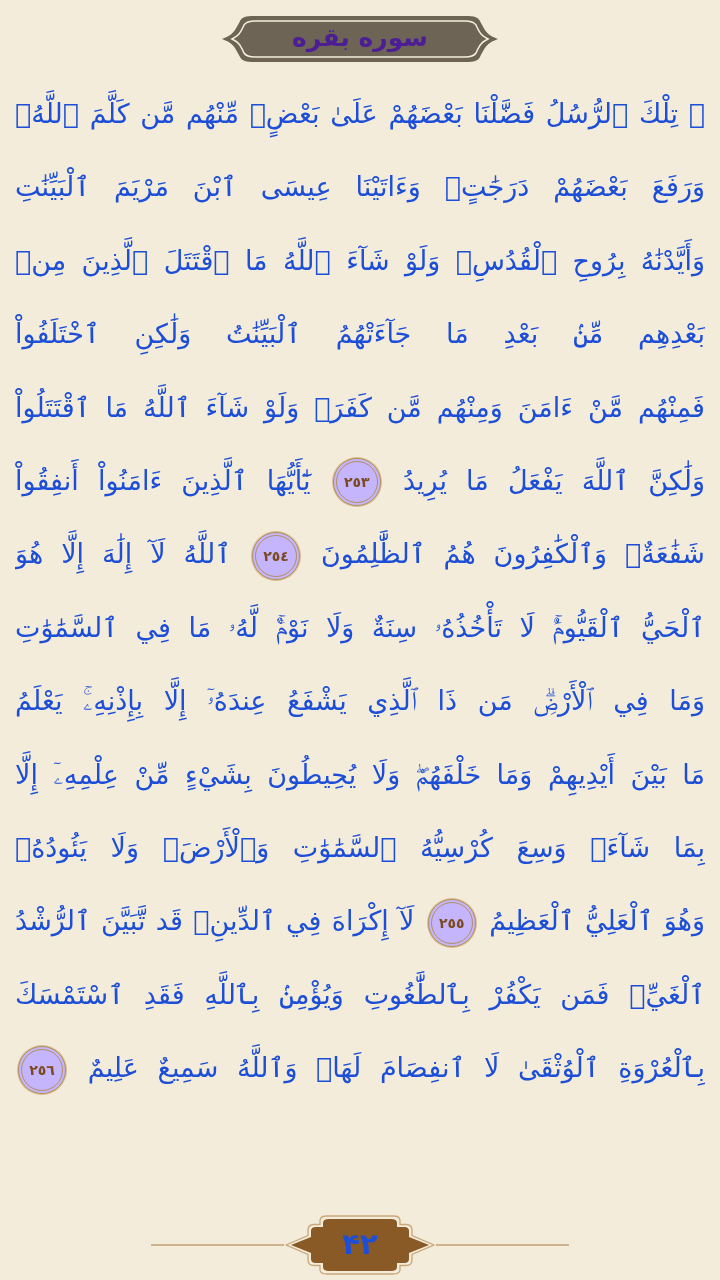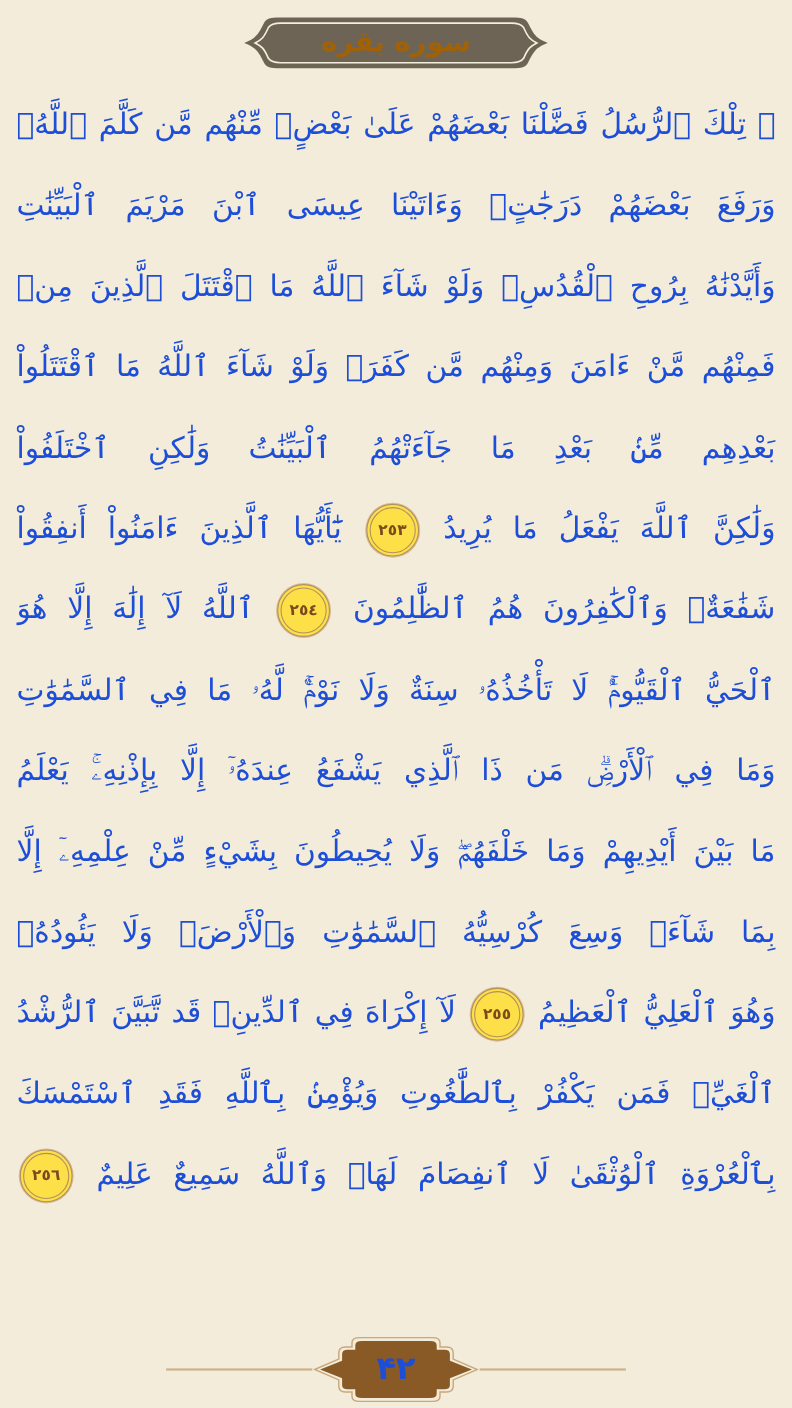--- a/index.html
+++ b/index.html
@@ -13,21 +13,21 @@
 
   
   .surah-badge{
     position:absolute;top:13px;left:50%;transform:translateX(-50%);
     width:282px;height:52px;
   }
   .surah-badge svg{position:absolute;inset:0;display:block;}
   .surah-title{
     position:absolute;inset:0;
     display:flex;align-items:center;justify-content:center;
-    color:#a16207;font-size:25px;font-weight:bold;
+    color:#4c1d95;font-size:25px;font-weight:bold;
     direction:rtl;padding-bottom:3px;text-align:center;
   }
 
   
   .quran{
     position:absolute;top:77px;left:15px;right:15px;height:1102px;
   }
   .line{
     height:73.4px;line-height:73.4px;
     direction:rtl;
@@ -39,21 +39,21 @@
     overflow:hidden;
   }
   .ayah-text{color:#1d4ed8;}
 
   
   .ayah-marker{
     display:inline-flex;align-items:center;justify-content:center;
     width:40px;height:40px;
     border:4px double #b2905f;
     border-radius:50%;
-    background:#fde047;
+    background:#c4b5fd;
     box-shadow:0 0 0 1px #d8bd92;
     vertical-align:middle;
     margin:0 3px;
   }
   .ayah-num{
     font-size:14px;line-height:1;
     color:#7c4a1e;font-weight:bold;
   }
 
   
@@ -79,22 +79,22 @@
     <path d="M3,26 C13,22 15,20 21,8 C23,4 27,3 35,3 L247,3 C255,3 259,4 261,8 C267,20 269,22 279,26 C269,30 267,32 261,44 C259,48 255,49 247,49 L35,49 C27,49 23,48 21,44 C15,32 13,30 3,26 Z" fill="#6e6456"></path>
     <path fill="none" stroke-width="1.5" d="M13,26 C19,23 21,21 25,12 C27,9 30,8 36,8 L246,8 C252,8 255,9 257,12 C261,21 263,23 269,26 C263,29 261,31 257,40 C255,43 252,44 246,44 L36,44 C30,44 27,43 25,40 C21,31 19,29 13,26 Z" stroke="#f4eedd"></path>
   </svg>
   <span class="surah-title">سوره بقره</span>
 </div>
 
 <main class="quran" id="quran-text">
     <div class="line"><span class="ayah-text">۞ تِلْكَ ٱلرُّسُلُ فَضَّلْنَا بَعْضَهُمْ عَلَىٰ بَعْضٍۘ مِّنْهُم مَّن كَلَّمَ ٱللَّهُۖ</span> </div>
     <div class="line"><span class="ayah-text">وَرَفَعَ بَعْضَهُمْ دَرَجَٰتٍۚ وَءَاتَيْنَا عِيسَى ٱبْنَ مَرْيَمَ ٱلْبَيِّنَٰتِ</span> </div>
     <div class="line"><span class="ayah-text">وَأَيَّدْنَٰهُ بِرُوحِ ٱلْقُدُسِۗ وَلَوْ شَآءَ ٱللَّهُ مَا ٱقْتَتَلَ ٱلَّذِينَ مِنۢ</span> </div>
+    <div class="line"><span class="ayah-text">بَعْدِهِم مِّنۢ بَعْدِ مَا جَآءَتْهُمُ ٱلْبَيِّنَٰتُ وَلَٰكِنِ ٱخْتَلَفُواْ</span> </div>
     <div class="line"><span class="ayah-text">فَمِنْهُم مَّنْ ءَامَنَ وَمِنْهُم مَّن كَفَرَۚ وَلَوْ شَآءَ ٱللَّهُ مَا ٱقْتَتَلُواْ</span> </div>
-    <div class="line"><span class="ayah-text">بَعْدِهِم مِّنۢ بَعْدِ مَا جَآءَتْهُمُ ٱلْبَيِّنَٰتُ وَلَٰكِنِ ٱخْتَلَفُواْ</span> </div>
     <div class="line"><span class="ayah-text">وَلَٰكِنَّ ٱللَّهَ يَفْعَلُ مَا يُرِيدُ</span> <span class="ayah-marker">
         <span class="ayah-num">٢٥٣</span>
       </span> <span class="ayah-text">يَٰٓأَيُّهَا ٱلَّذِينَ ءَامَنُواْ أَنفِقُواْ</span> </div>
     <div class="line"><span class="ayah-text">شَفَٰعَةٌۗ وَٱلْكَٰفِرُونَ هُمُ ٱلظَّٰلِمُونَ</span> <span class="ayah-marker">
         <span class="ayah-num">٢٥٤</span>
       </span> <span class="ayah-text">ٱللَّهُ لَآ إِلَٰهَ إِلَّا هُوَ</span> </div>
     <div class="line"><span class="ayah-text">ٱلْحَيُّ ٱلْقَيُّومُۚ لَا تَأْخُذُهُۥ سِنَةٌ وَلَا نَوْمٌۚ لَّهُۥ مَا فِي ٱلسَّمَٰوَٰتِ</span> </div>
     <div class="line"><span class="ayah-text">وَمَا فِي ٱلْأَرْضِۗ مَن ذَا ٱلَّذِي يَشْفَعُ عِندَهُۥٓ إِلَّا بِإِذْنِهِۦۚ يَعْلَمُ</span> </div>
     <div class="line"><span class="ayah-text">مَا بَيْنَ أَيْدِيهِمْ وَمَا خَلْفَهُمْۖ وَلَا يُحِيطُونَ بِشَيْءٍ مِّنْ عِلْمِهِۦٓ إِلَّا</span> </div>
     <div class="line"><span class="ayah-text">بِمَا شَآءَۚ وَسِعَ كُرْسِيُّهُ ٱلسَّمَٰوَٰتِ وَٱلْأَرْضَۖ وَلَا يَئُودُهُۥ حِفْظُهُمَاۚ</span> </div>

